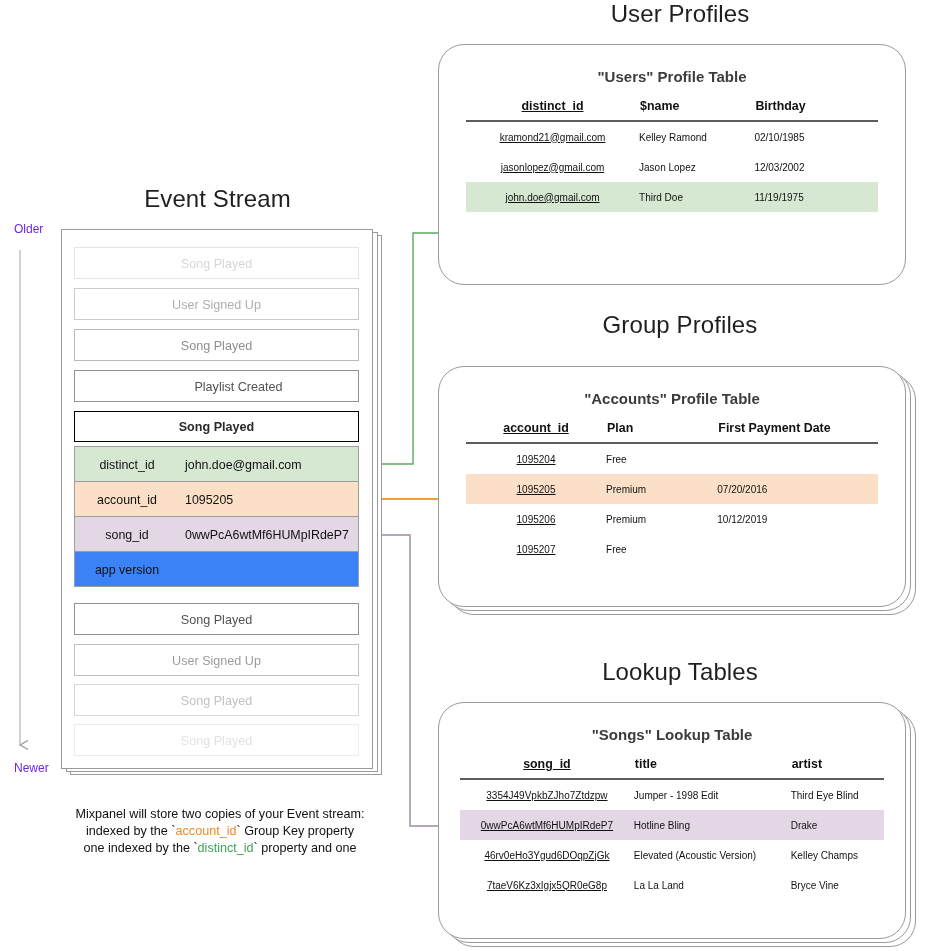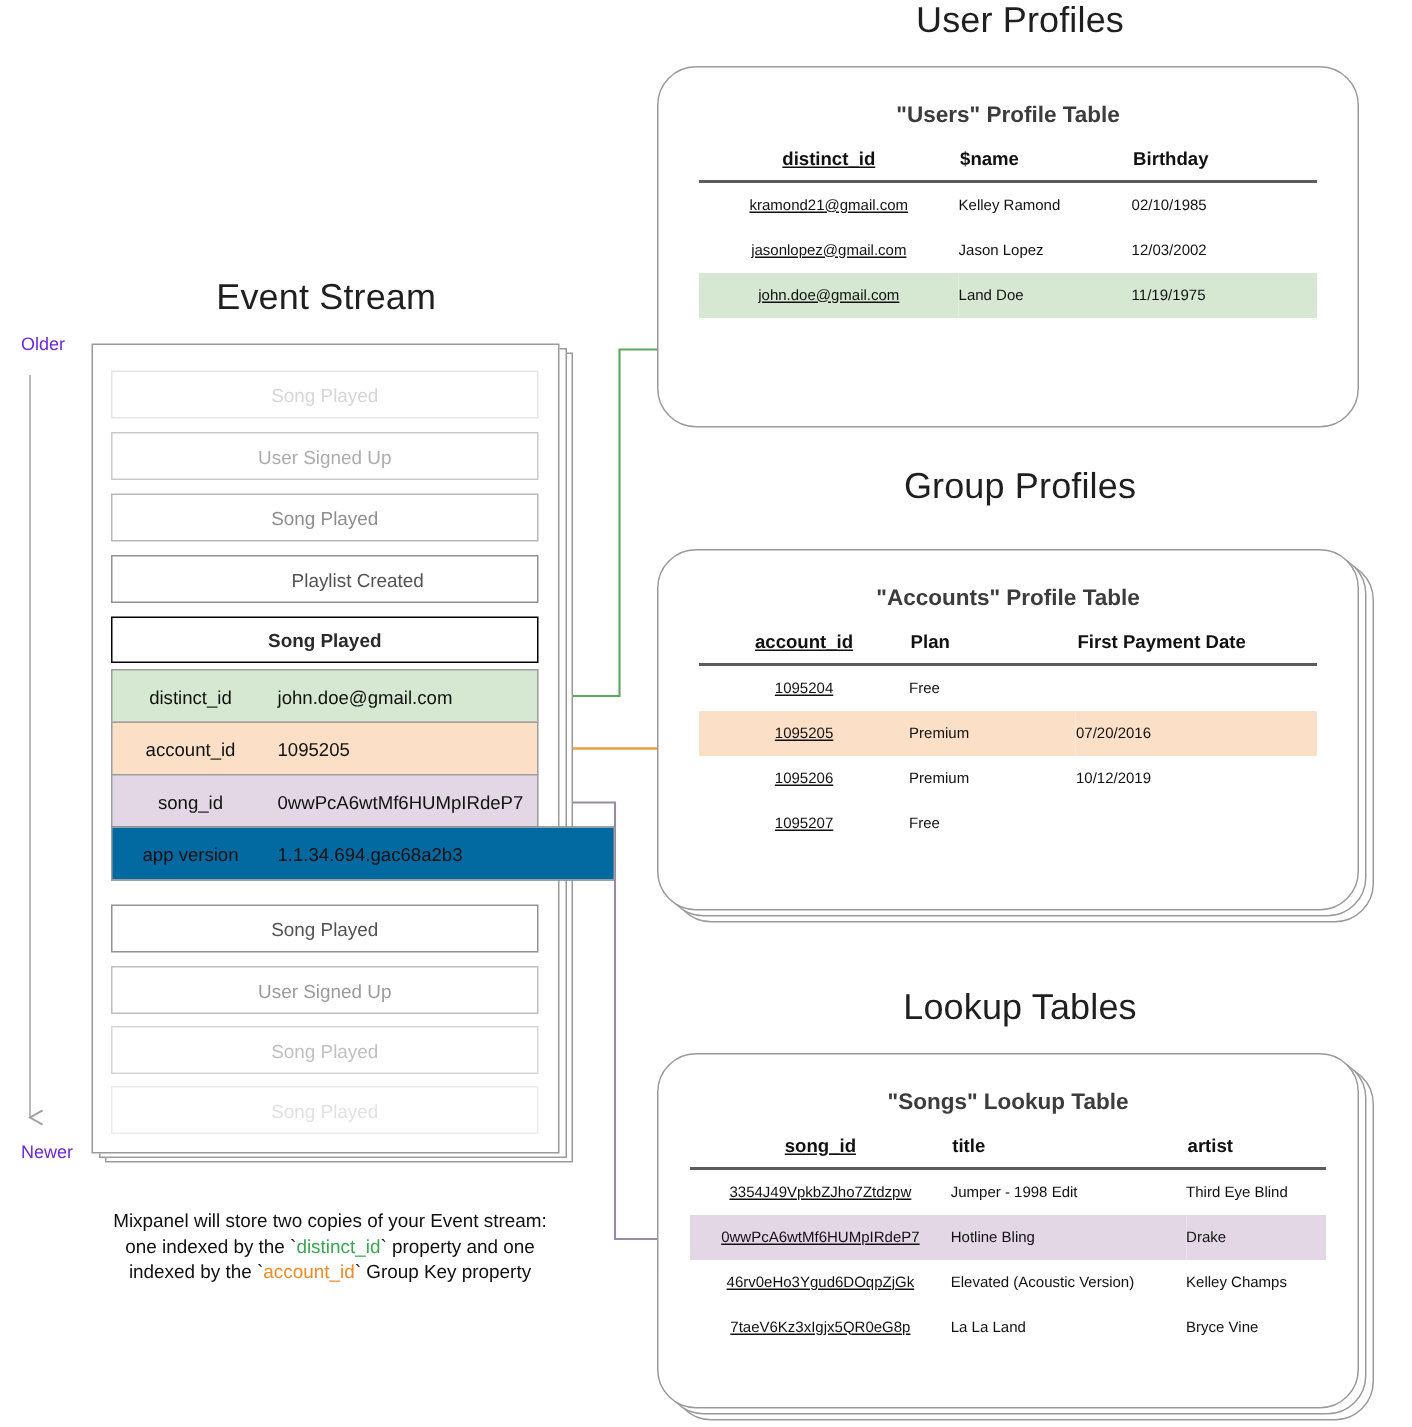--- a/index.html
+++ b/index.html
@@ -193,34 +193,33 @@
   <div class="v">john.doe@gmail.com</div>
 </div>
 <div class="ev-prop" style="left:74px;top:481px;width:285px;background:#fbe0c7;">
   <div class="k">account_id</div>
   <div class="v">1095205</div>
 </div>
 <div class="ev-prop" style="left:74px;top:516px;width:285px;background:#e3d7e6;">
   <div class="k">song_id</div>
   <div class="v">0wwPcA6wtMf6HUMpIRdeP7</div>
 </div>
-<div class="ev-prop" style="left:74px;top:551px;width:336px;background:#0369a1;">
+<div class="ev-prop" style="left:74px;top:551px;width:285px;background:#3b82f6;">
   <div class="k">app version</div>
-  <div class="v">1.1.34.694.gac68a2b3</div>
 </div>
 
 <div class="ev-item" style="left:74px;top:603px;width:285px;opacity:.95;">Song Played</div>
 <div class="ev-item" style="left:74px;top:644px;width:285px;opacity:.55;">User Signed Up</div>
 <div class="ev-item" style="left:74px;top:684px;width:285px;opacity:.34;">Song Played</div>
 <div class="ev-item" style="left:74px;top:724px;width:285px;opacity:.16;">Song Played</div>
 
 <div class="caption" style="left:30px;top:806px;width:380px;">
   <div>Mixpanel will store two copies of your Event stream:</div>
+  <div><span>indexed by the `</span><span class="c-orange">account_id</span><span>` Group Key property</span></div>
   <div><span>one indexed by the `</span><span class="c-green">distinct_id</span><span>` property and one</span></div>
-  <div><span>indexed by the `</span><span class="c-orange">account_id</span><span>` Group Key property</span></div>
 </div>
 
 <div class="abs section-title" style="left:560px;top:0px;width:240px;">User Profiles</div>
 
 <div class="card-layer" style="left:438px;top:44px;width:468px;height:241px;"></div>
 <div class="abs" style="left:438px;top:44px;width:468px;height:241px;">
   <div class="tbl-title">"Users" Profile Table</div>
   <div style="padding:0 28px 0 28px;">
     <table class="ptbl">
       <colgroup>
@@ -246,21 +245,21 @@
           <td>Kelley Ramond</td>
           <td>02/10/1985</td>
         </tr>
         <tr>
           <td class="key"><span>jasonlopez@gmail.com</span></td>
           <td>Jason Lopez</td>
           <td>12/03/2002</td>
         </tr>
         <tr class="hl-green">
           <td class="key"><span>john.doe@gmail.com</span></td>
-          <td>Land Doe</td>
+          <td>Third Doe</td>
           <td>11/19/1975</td>
         </tr>
       </tbody>
     </table>
   </div>
 </div>
 
 <div class="abs section-title" style="left:560px;top:311px;width:240px;">Group Profiles</div>
 
 <div class="card-layer" style="left:448px;top:374px;width:468px;height:241px;"></div>

